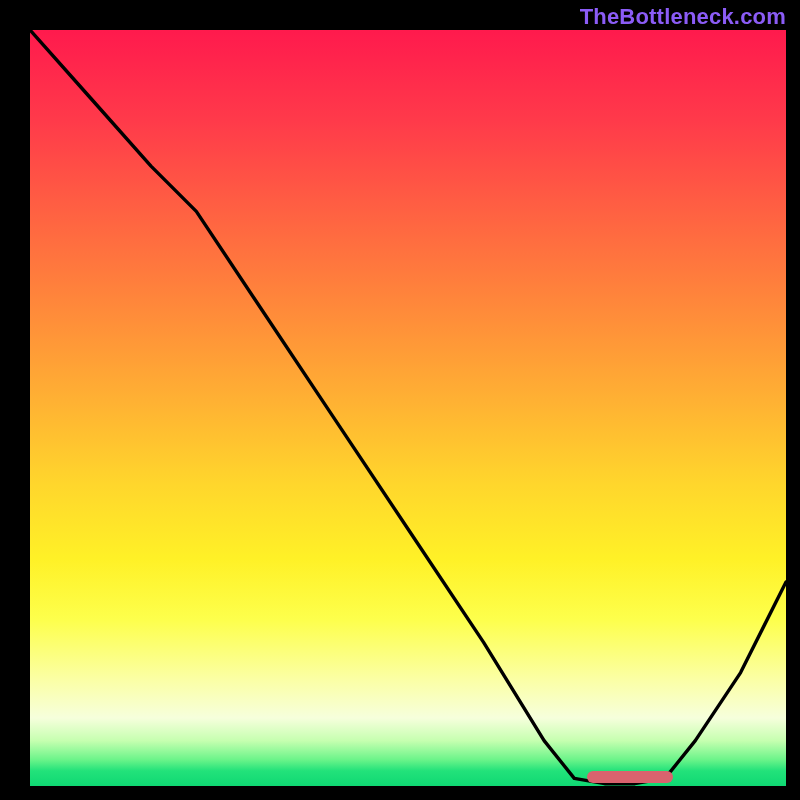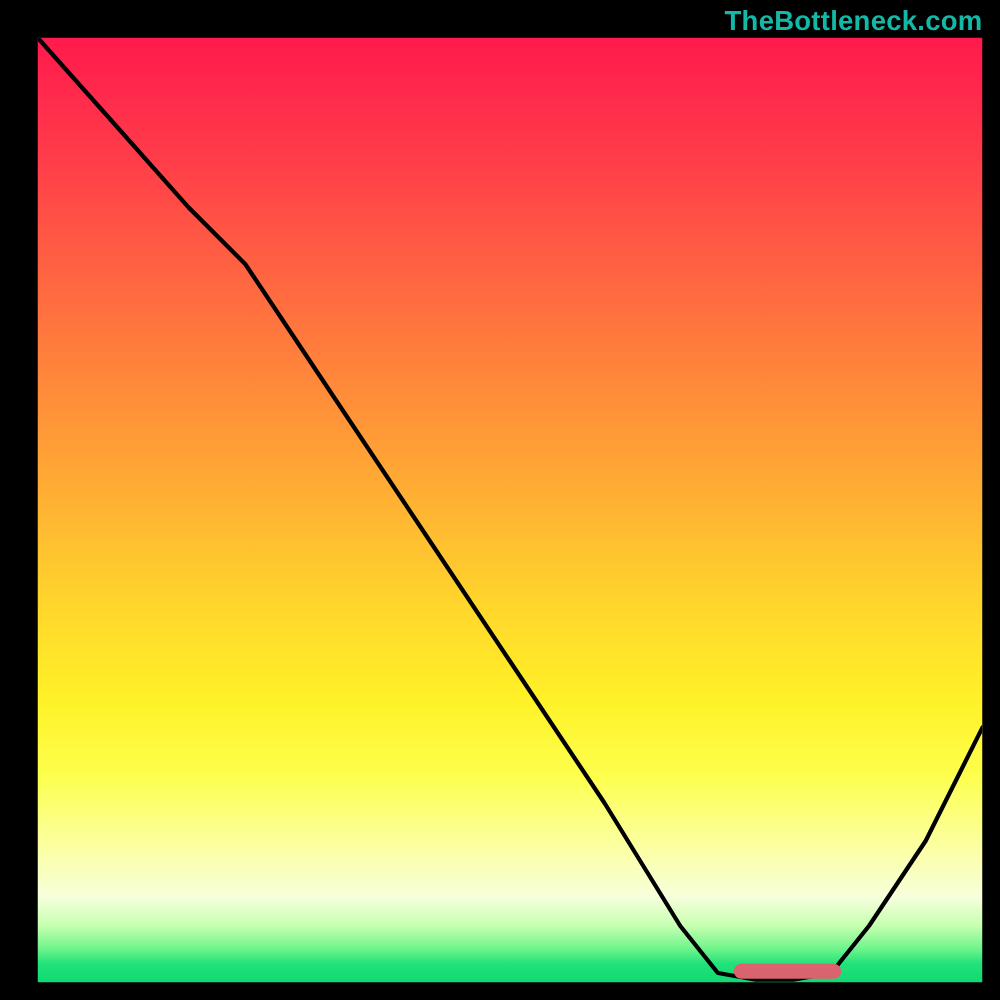--- a/index.html
+++ b/index.html
@@ -14,21 +14,21 @@
   .frame {
     position: relative;
     width: 800px;
     height: 800px;
     background: #000;
   }
   .watermark {
     position: absolute;
     top: 4px;
     right: 14px;
-    color: #14b8a6;
+    color: #8b5cf6;
     font-size: 22px;
     font-weight: bold;
     letter-spacing: 0.2px;
     z-index: 5;
   }
   .plot-area {
     position: absolute;
     left: 30px;
     top: 30px;
     width: 756px;

